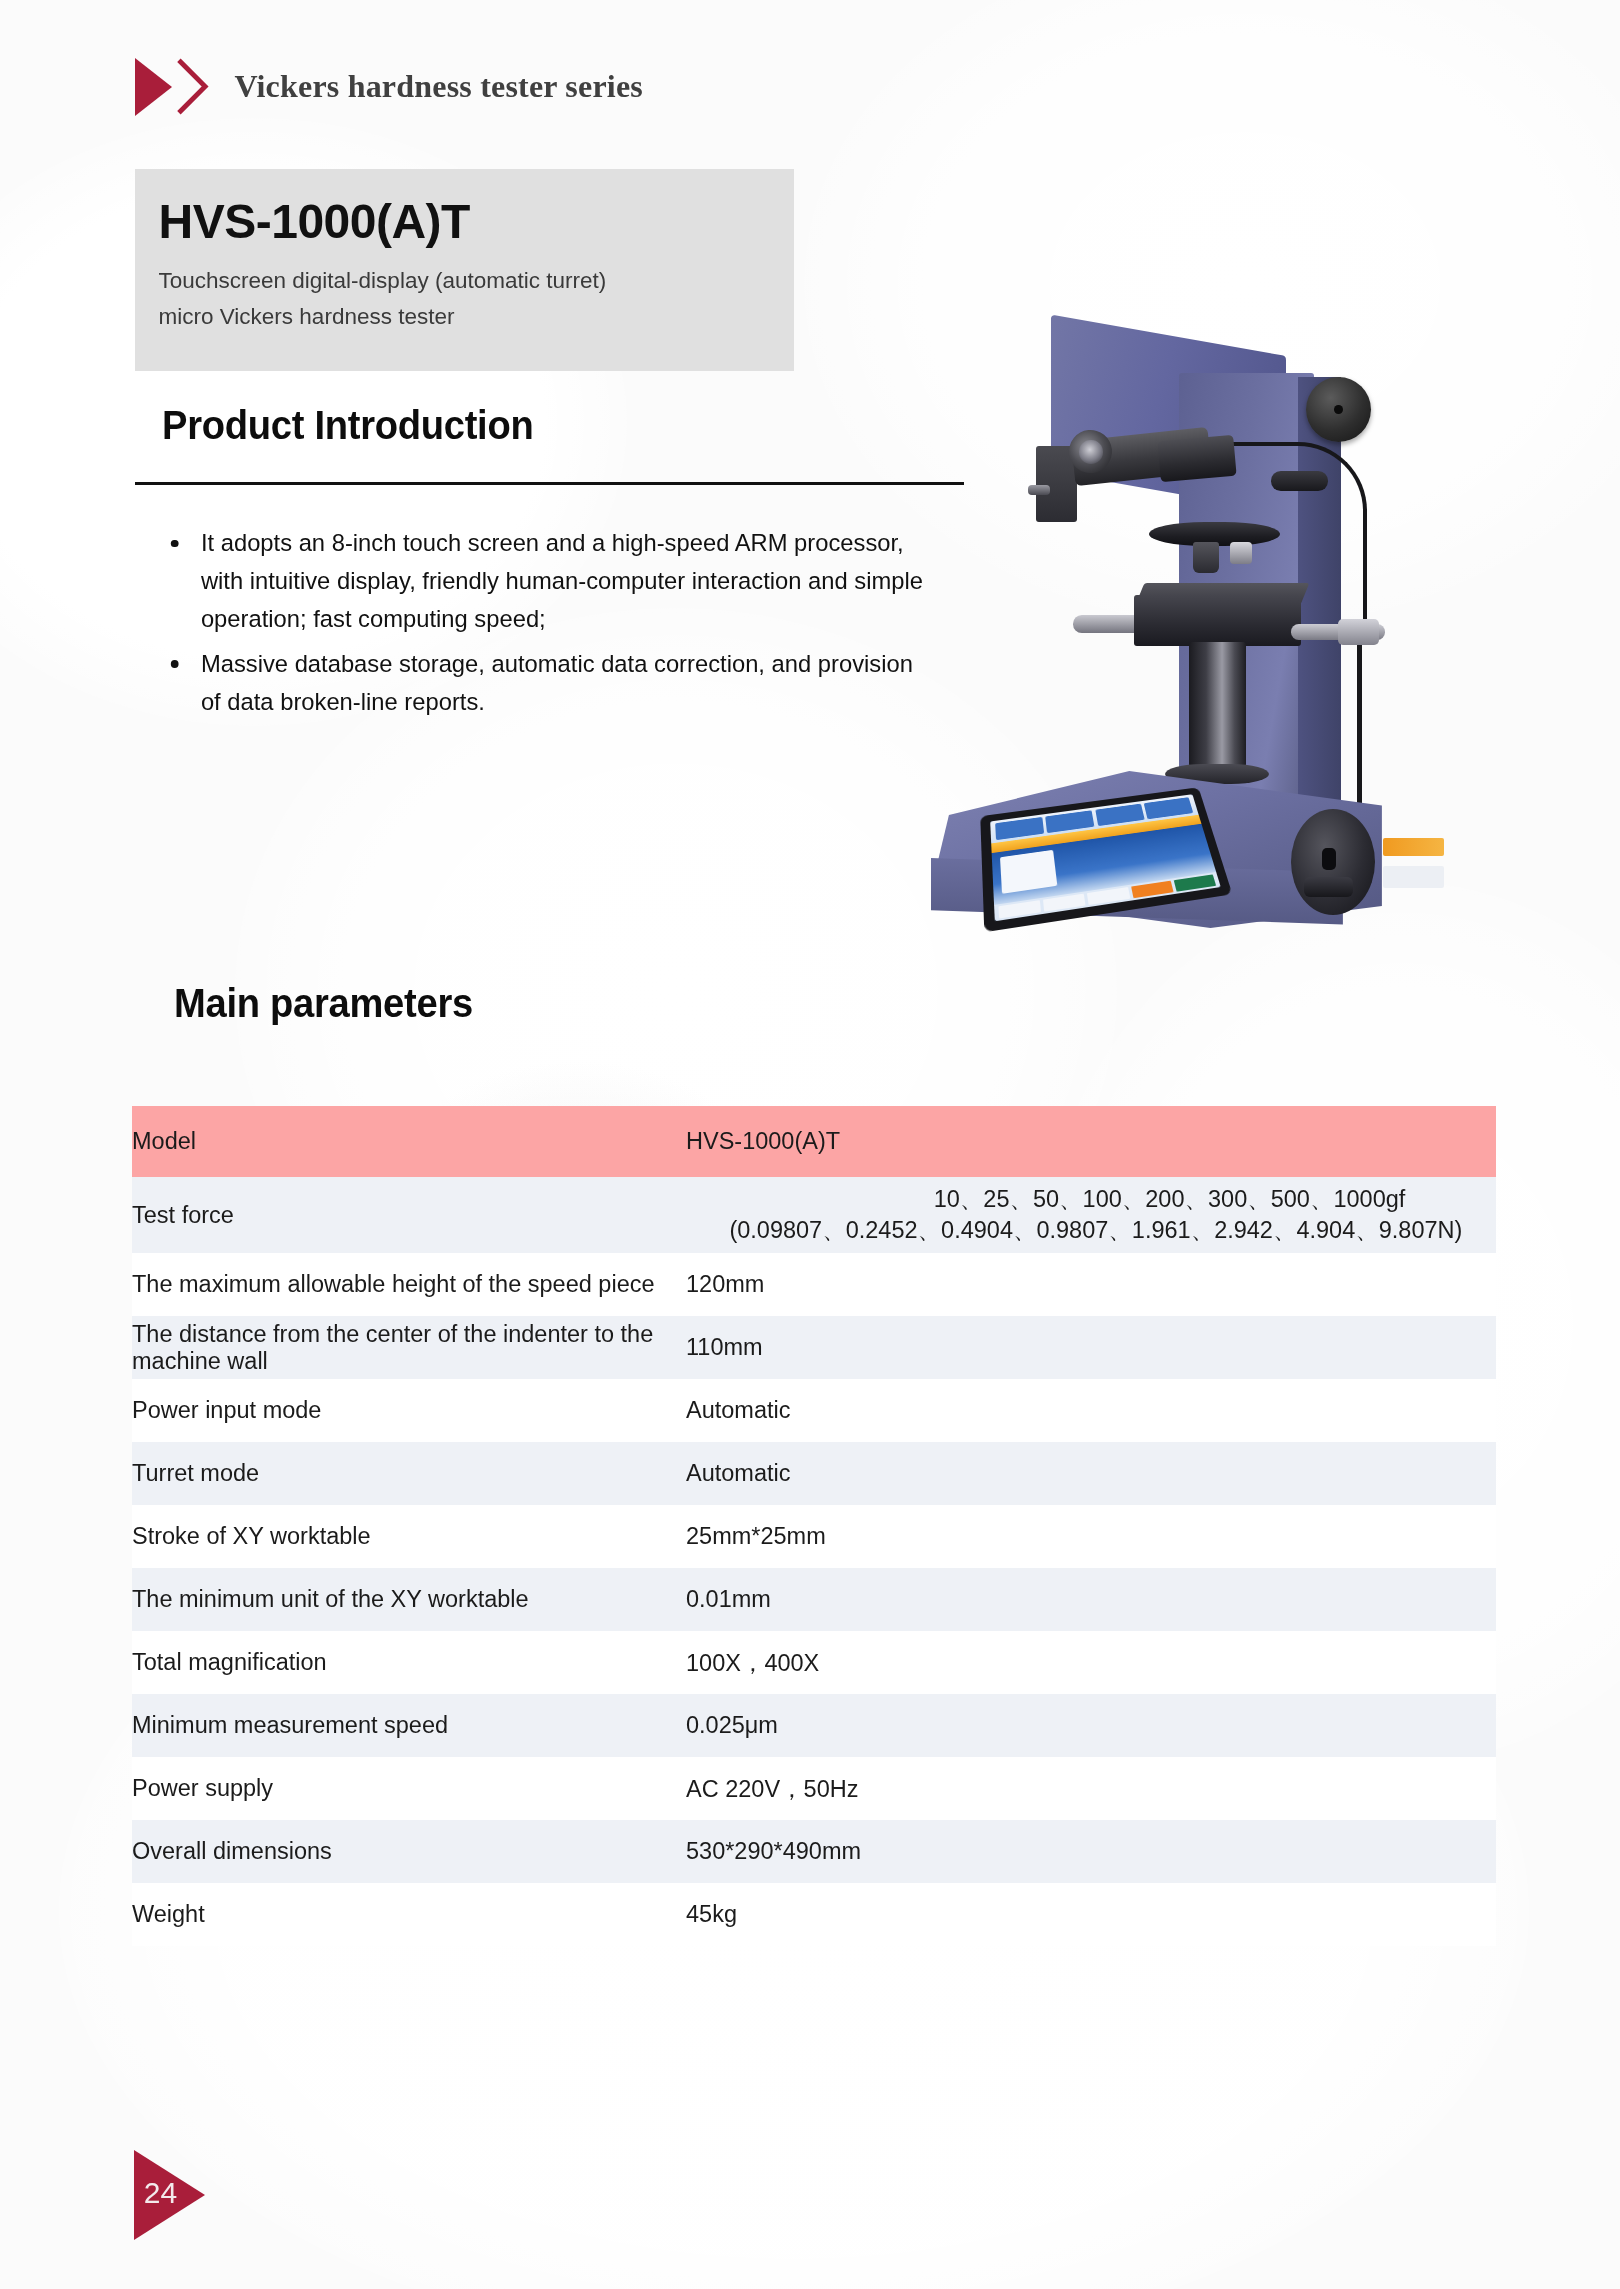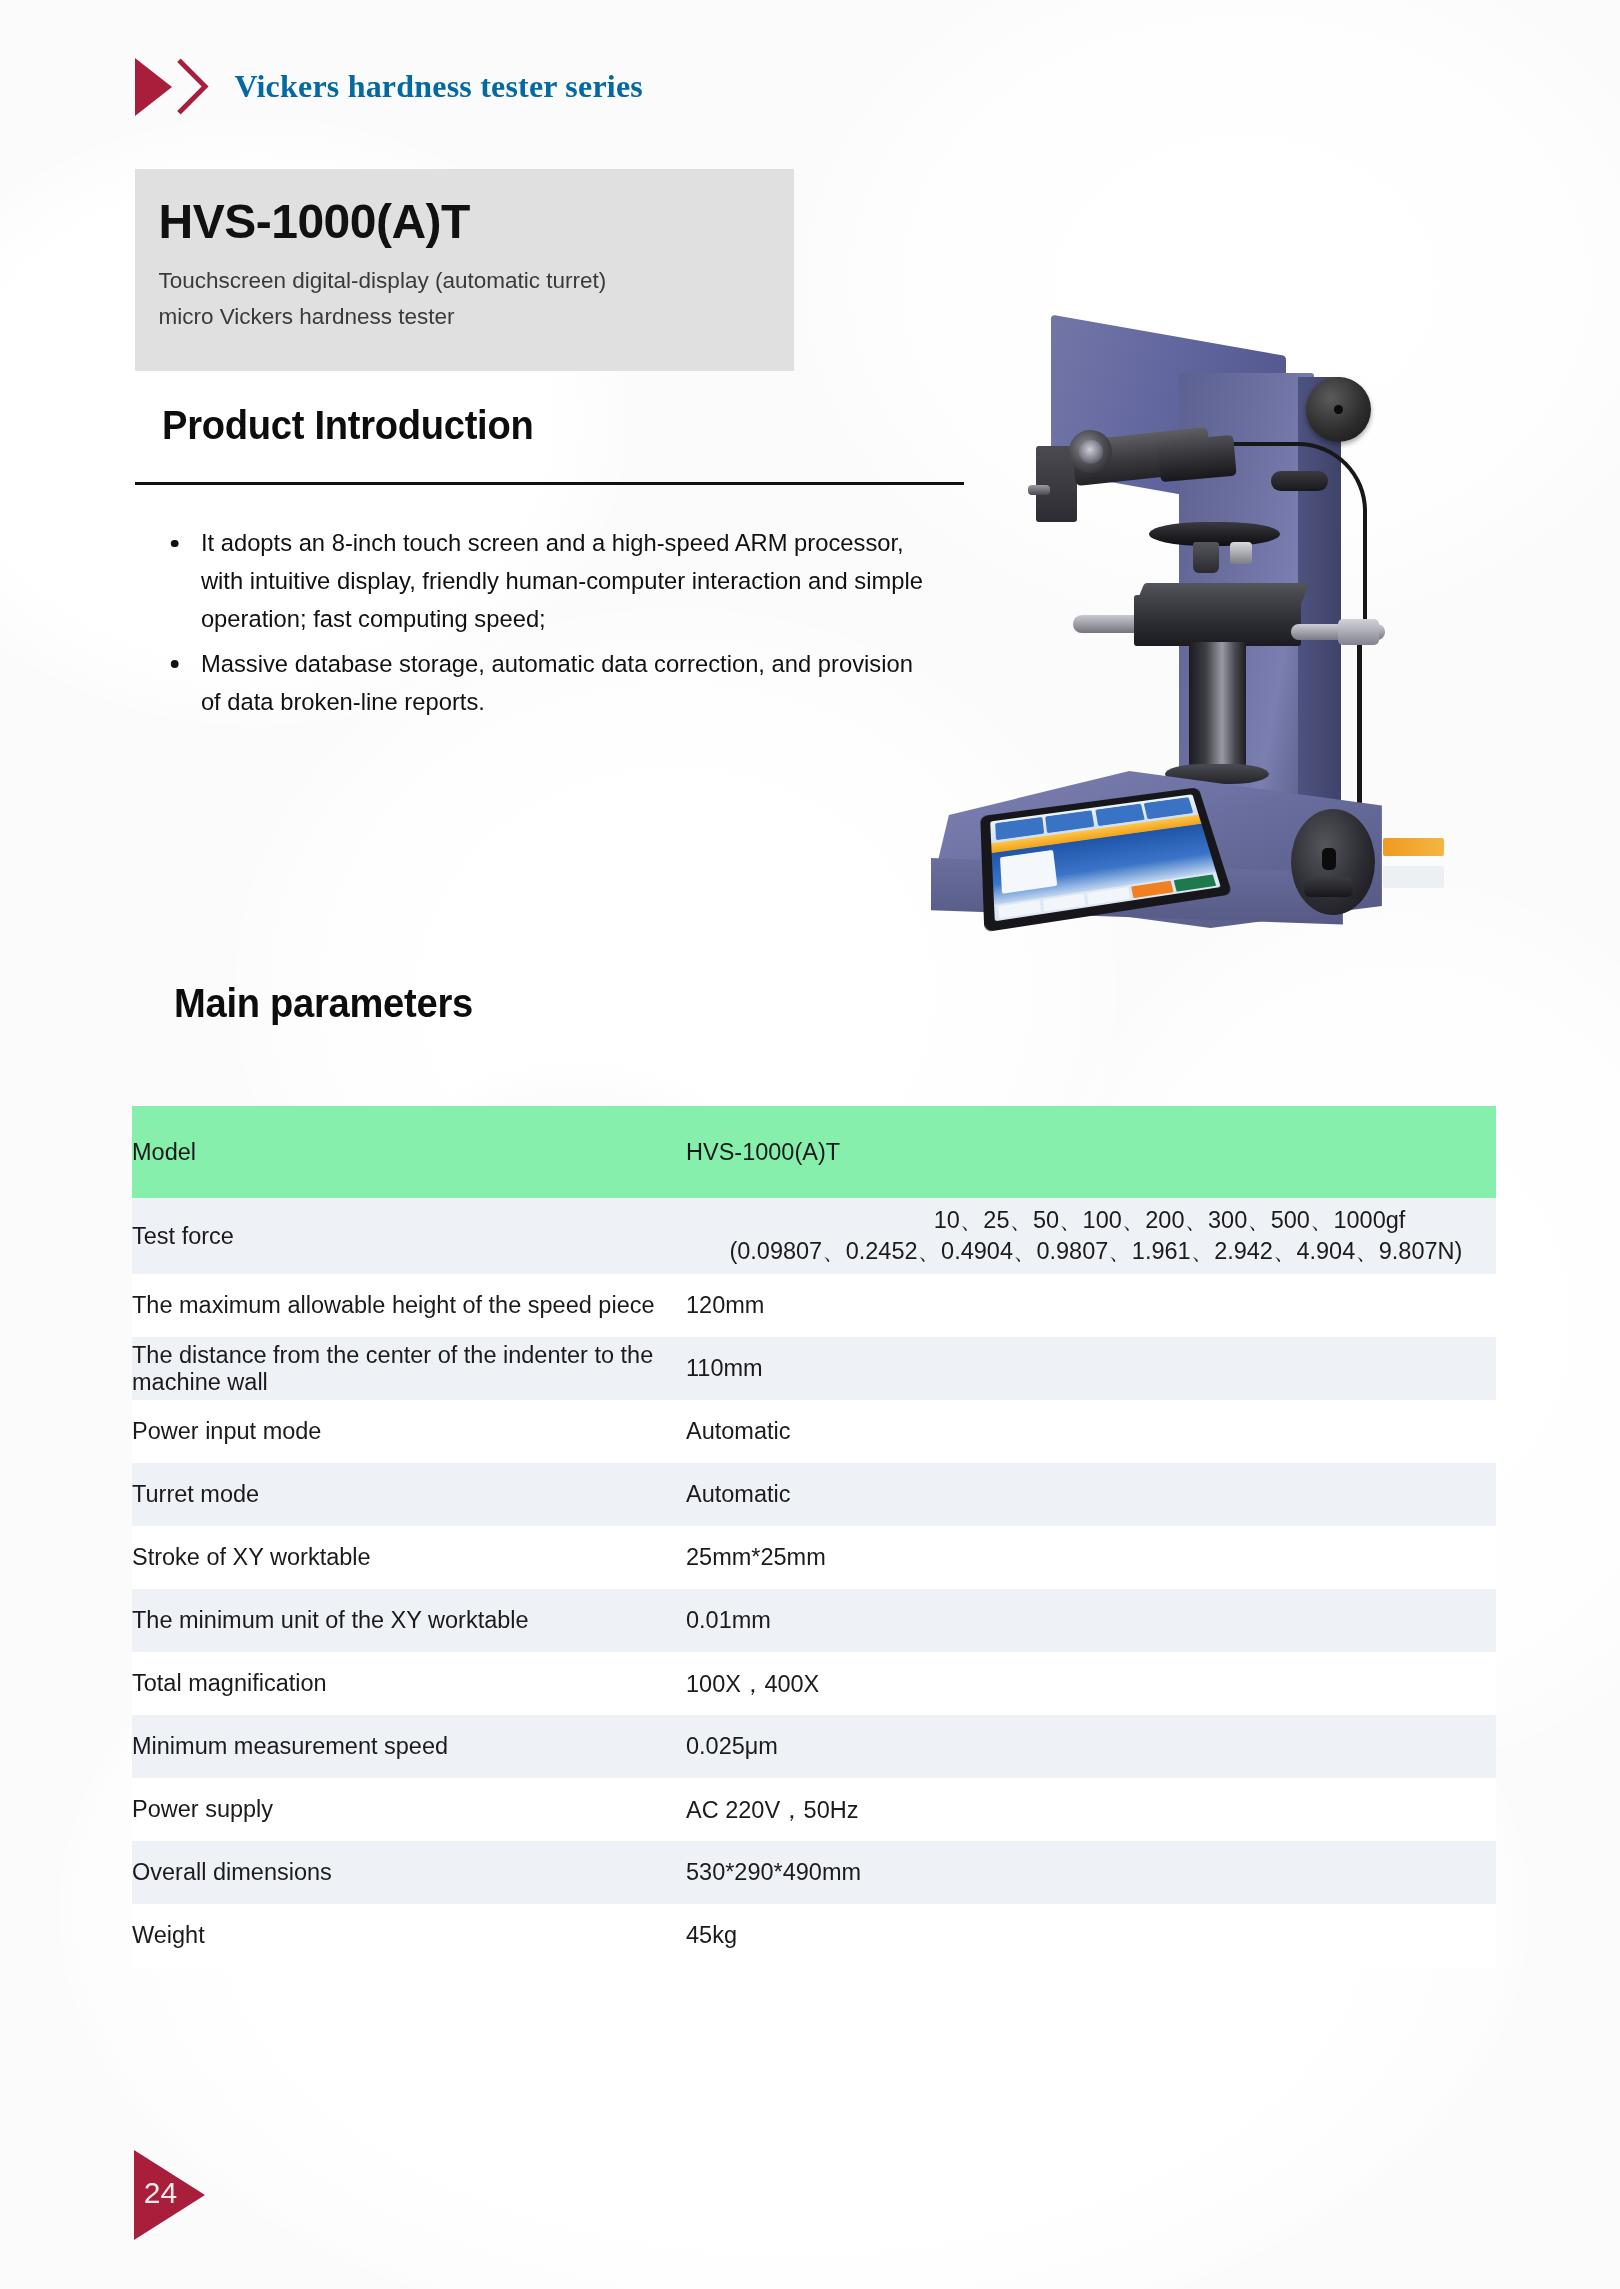--- a/index.html
+++ b/index.html
@@ -52,21 +52,21 @@
   }
   .chev-group { display: flex; align-items: center; gap: 3.9px; }
   .chev-solid {
     width: 0; height: 0;
     border-top: 29px solid transparent;
     border-bottom: 29px solid transparent;
     border-left: 37px solid #a91e3a;
   }
   .chev-outline { display: block; }
   #brand-title {
-    color: #0369a1;
+    color: #404040;
     font-family: "Liberation Serif", serif;
     font-weight: bold;
     font-size: 32px;
     letter-spacing: 0.2px;
     white-space: nowrap;
   }
 
   
   #model-block {
     position: absolute;
@@ -165,21 +165,21 @@
     border-collapse: collapse;
     table-layout: fixed;
   }
   #params-table td {
     padding: 0;
     vertical-align: middle;
     font-size: 23.5px;
     color: #1b1b1b;
   }
   #params-table tr { height: 63px; }
-  #params-table tr.head { height: 92px; background: #86efac; margin-top: 32px; }
+  #params-table tr.head { height: 71px; background: #fca5a5; margin-top: 32px; }
   #params-table tr.odd  { background: #ffffff; }
   #params-table tr.even { background: #eef1f6; }
   #params-table tr.tall { height: 76px; }
 
   td.label { width: 554px; padding-left: 21.6px; }
   td.value { padding-left: 0; }
 
   tr.head td.label { font-size: 27.4px; }
   tr.head td.value { font-size: 27.4px; }
 

